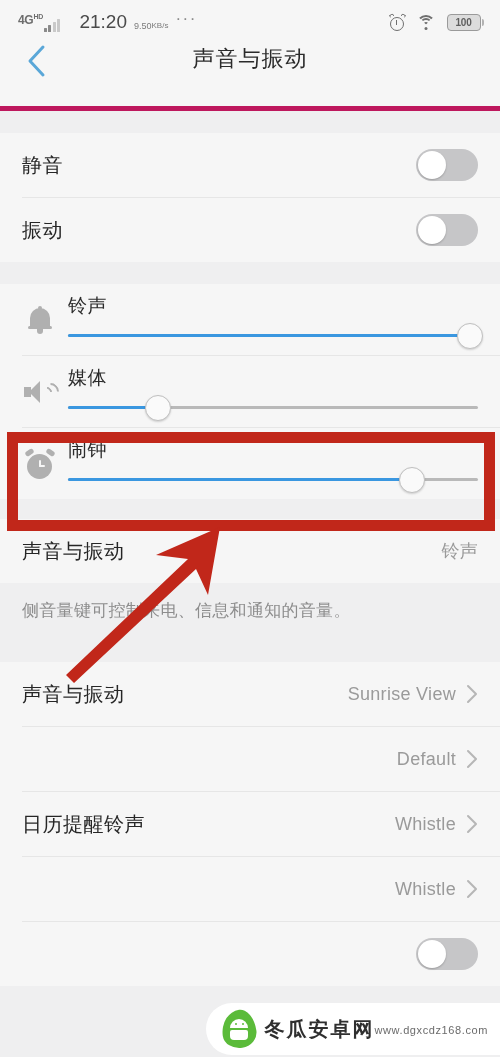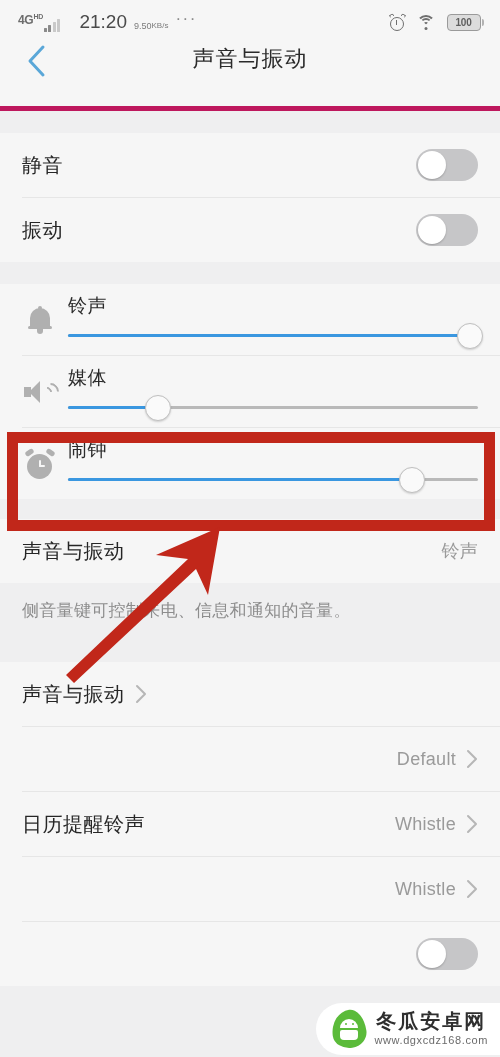--- a/index.html
+++ b/index.html
@@ -194,21 +194,21 @@
     background: #fff; border-radius: 9px 9px 0 0;
   }
   .wm-logo .droid .body {
     position: absolute; left: 0; top: 10.5px; width: 18px; height: 10.5px;
     background: #fff; border-radius: 2px 2px 4px 4px;
   }
   .wm-logo .droid .eye { position: absolute; top: 4px; width: 2px; height: 2px;
     background: #5bbb3a; border-radius: 50%; }
   .wm-logo .droid .eye.l { left: 4.5px; }
   .wm-logo .droid .eye.r { right: 4.5px; }
-  .wm-text { display: flex; flex-direction: column; align-items: center; line-height: 1.05; }
+  .wm-text { display: flex; flex-direction: row; align-items: center; line-height: 1.05; }
   .wm-title { font-size: 20px; font-weight: bold; color: #2f2f2f; letter-spacing: 2px; }
   .wm-url { font-size: 11px; color: #6b6b6b; letter-spacing: 0.6px; margin-top: 3px; }
 </style>
 </head>
 <body>
 
 <div class="phone">
 
   <div class="statusbar">
     <div class="sb-left">
@@ -348,20 +348,21 @@
     </div>
   </div>
   <div class="desc">侧音量键可控制来电、信息和通知的音量。</div>
 
   <div class="gap sm"></div>
 
   <div class="card">
 
     <div class="row">
       <span class="label">声音与振动</span>
+      <span class="value">Sunrise View</span>
       <span class="chev">
         <svg width="12" height="20" viewBox="0 0 12 20">
             <polyline points="2,2 10,10 2,18" fill="none" stroke="#b6b6b6" stroke-width="2" stroke-linecap="round" stroke-linejoin="round"></polyline>
           </svg>
       </span>
     </div>
     <div class="divider"></div>
 
     <div class="row">
       <span class="value">Default</span>

